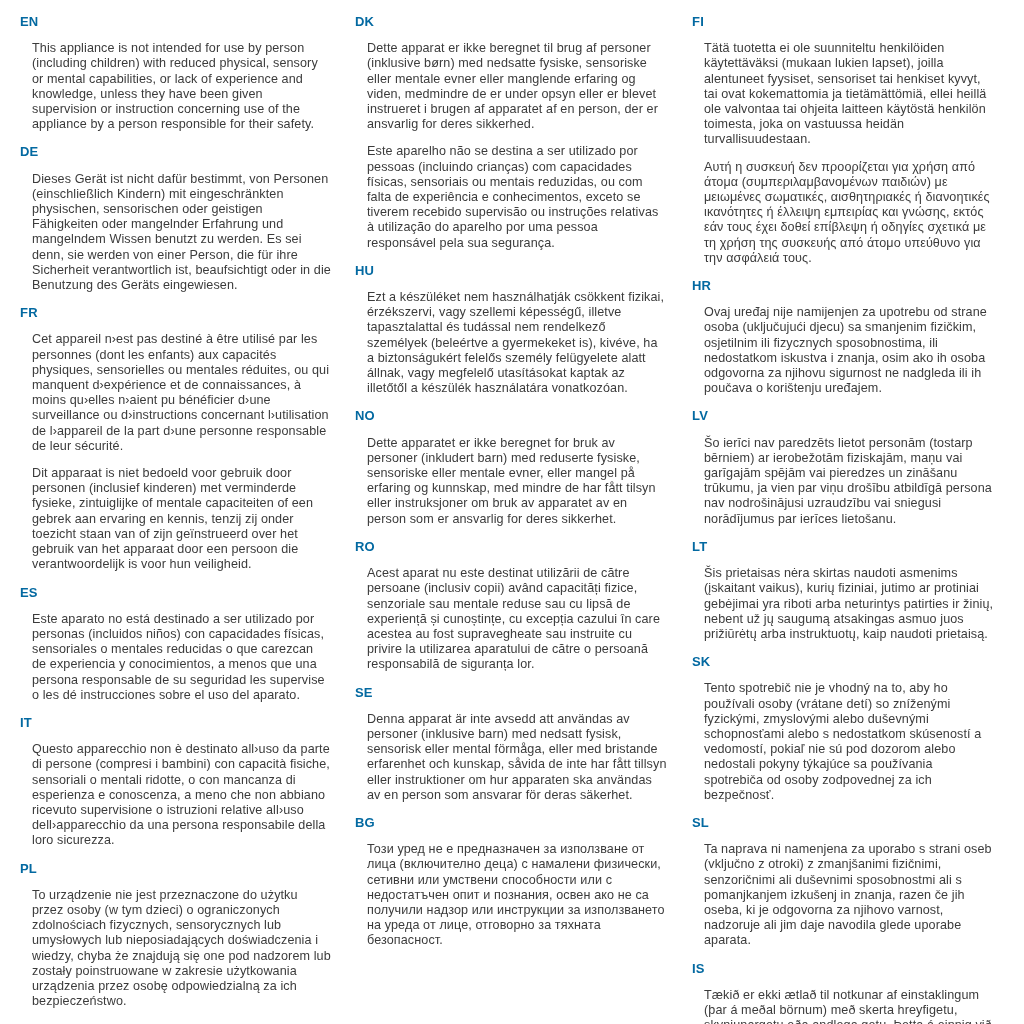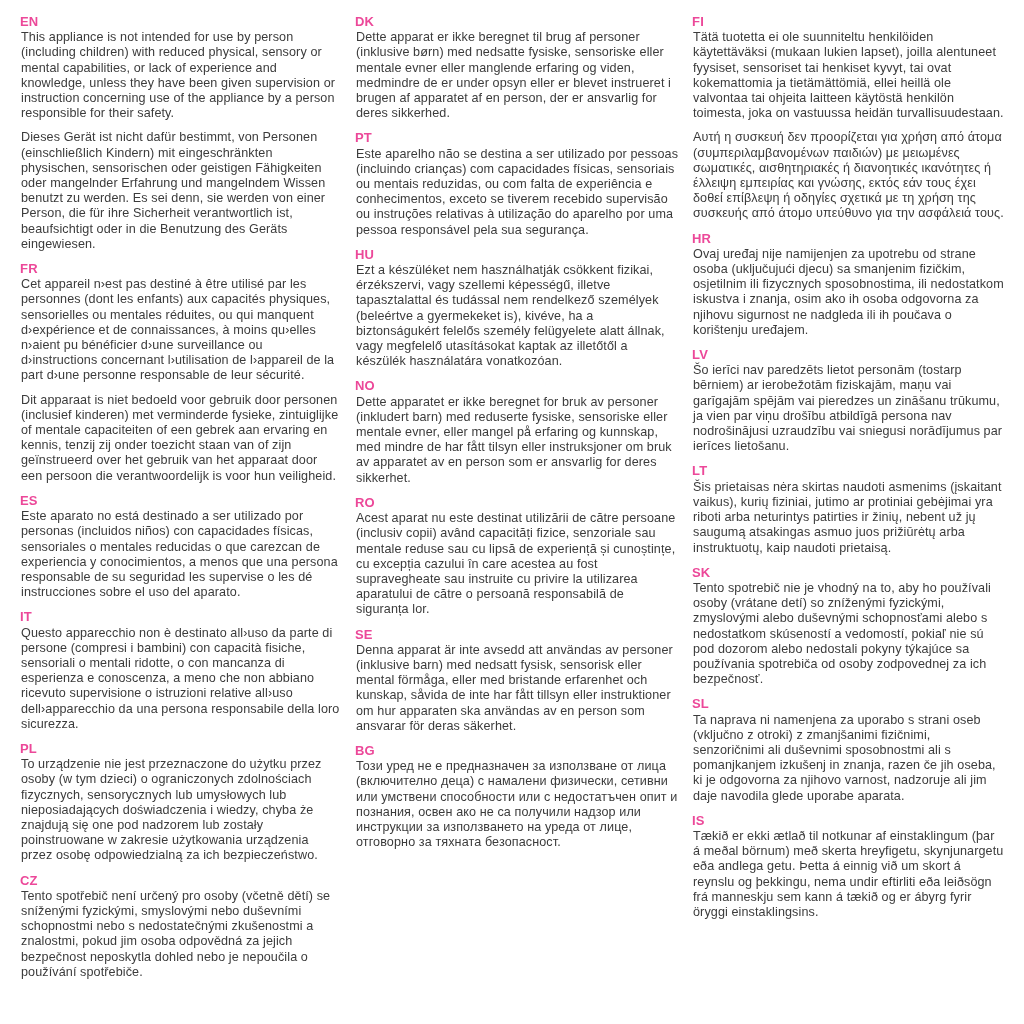--- a/index.html
+++ b/index.html
@@ -29,44 +29,45 @@
   }
   .lang-block {
     margin: 0 0 9px 0;
   }
   .lang-code {
     margin: 0;
     padding: 0;
     font-size: 13px;
     line-height: 15.2px;
     font-weight: bold;
-    color: #ec4899;
+    color: #0369a1;
     letter-spacing: 0.2px;
   }
   .lang-text {
-    margin: 1px;
+    margin: 12px;
     padding: 0;
     font-size: 12.6px;
     line-height: 15.2px;
     letter-spacing: 0.1px;
     color: #3b3b3b;
     text-align: left;
   }
 </style>
 </head>
 <body>
 
 <div class="page">
   <div class="col">
   <section class="lang-block">
     <h3 class="lang-code">EN</h3>
     <p class="lang-text">This appliance is not intended for use by person (including children) with reduced physical, sensory or mental capabilities, or lack of experience and knowledge, unless they have been given supervision or instruction concerning use of the appliance by a person responsible for their safety.</p>
   </section>
 
   <section class="lang-block">
+    <h3 class="lang-code">DE</h3>
     <p class="lang-text">Dieses Gerät ist nicht dafür bestimmt, von Personen (einschließlich Kindern) mit eingeschränkten physischen, sensorischen oder geistigen Fähigkeiten oder mangelnder Erfahrung und mangelndem Wissen benutzt zu werden. Es sei denn, sie werden von einer Person, die für ihre Sicherheit verantwortlich ist, beaufsichtigt oder in die Benutzung des Geräts eingewiesen.</p>
   </section>
 
   <section class="lang-block">
     <h3 class="lang-code">FR</h3>
     <p class="lang-text">Cet appareil n›est pas destiné à être utilisé par les personnes (dont les enfants) aux capacités physiques, sensorielles ou mentales réduites, ou qui manquent d›expérience et de connaissances, à moins qu›elles n›aient pu bénéficier d›une surveillance ou d›instructions concernant l›utilisation de l›appareil de la part d›une personne responsable de leur sécurité.</p>
   </section>
 
   <section class="lang-block">
     <p class="lang-text">Dit apparaat is niet bedoeld voor gebruik door personen (inclusief kinderen) met verminderde fysieke, zintuiglijke of mentale capaciteiten of een gebrek aan ervaring en kennis, tenzij zij onder toezicht staan van of zijn geïnstrueerd over het gebruik van het apparaat door een persoon die verantwoordelijk is voor hun veiligheid.</p>
@@ -92,21 +93,20 @@
     <p class="lang-text">Tento spotřebič není určený pro osoby (včetně dětí) se sníženými fyzickými, smyslovými nebo duševními schopnostmi nebo s nedostatečnými zkušenostmi a znalostmi, pokud jim osoba odpovědná za jejich bezpečnost neposkytla dohled nebo je nepoučila o používání spotřebiče.</p>
   </section>
 </div>
   <div class="col">
   <section class="lang-block">
     <h3 class="lang-code">DK</h3>
     <p class="lang-text">Dette apparat er ikke beregnet til brug af personer (inklusive børn) med nedsatte fysiske, sensoriske eller mentale evner eller manglende erfaring og viden, medmindre de er under opsyn eller er blevet instrueret i brugen af apparatet af en person, der er ansvarlig for deres sikkerhed.</p>
   </section>
 
   <section class="lang-block">
-    <h3 class="lang-code">PT</h3>
     <p class="lang-text">Este aparelho não se destina a ser utilizado por pessoas (incluindo crianças) com capacidades físicas, sensoriais ou mentais reduzidas, ou com falta de experiência e conhecimentos, exceto se tiverem recebido supervisão ou instruções relativas à utilização do aparelho por uma pessoa responsável pela sua segurança.</p>
   </section>
 
   <section class="lang-block">
     <h3 class="lang-code">HU</h3>
     <p class="lang-text">Ezt a készüléket nem használhatják csökkent fizikai, érzékszervi, vagy szellemi képességű, illetve tapasztalattal és tudással nem rendelkező személyek (beleértve a gyermekeket is), kivéve, ha a biztonságukért felelős személy felügyelete alatt állnak, vagy megfelelő utasításokat kaptak az illetőtől a készülék használatára vonatkozóan.</p>
   </section>
 
   <section class="lang-block">
     <h3 class="lang-code">NO</h3>

